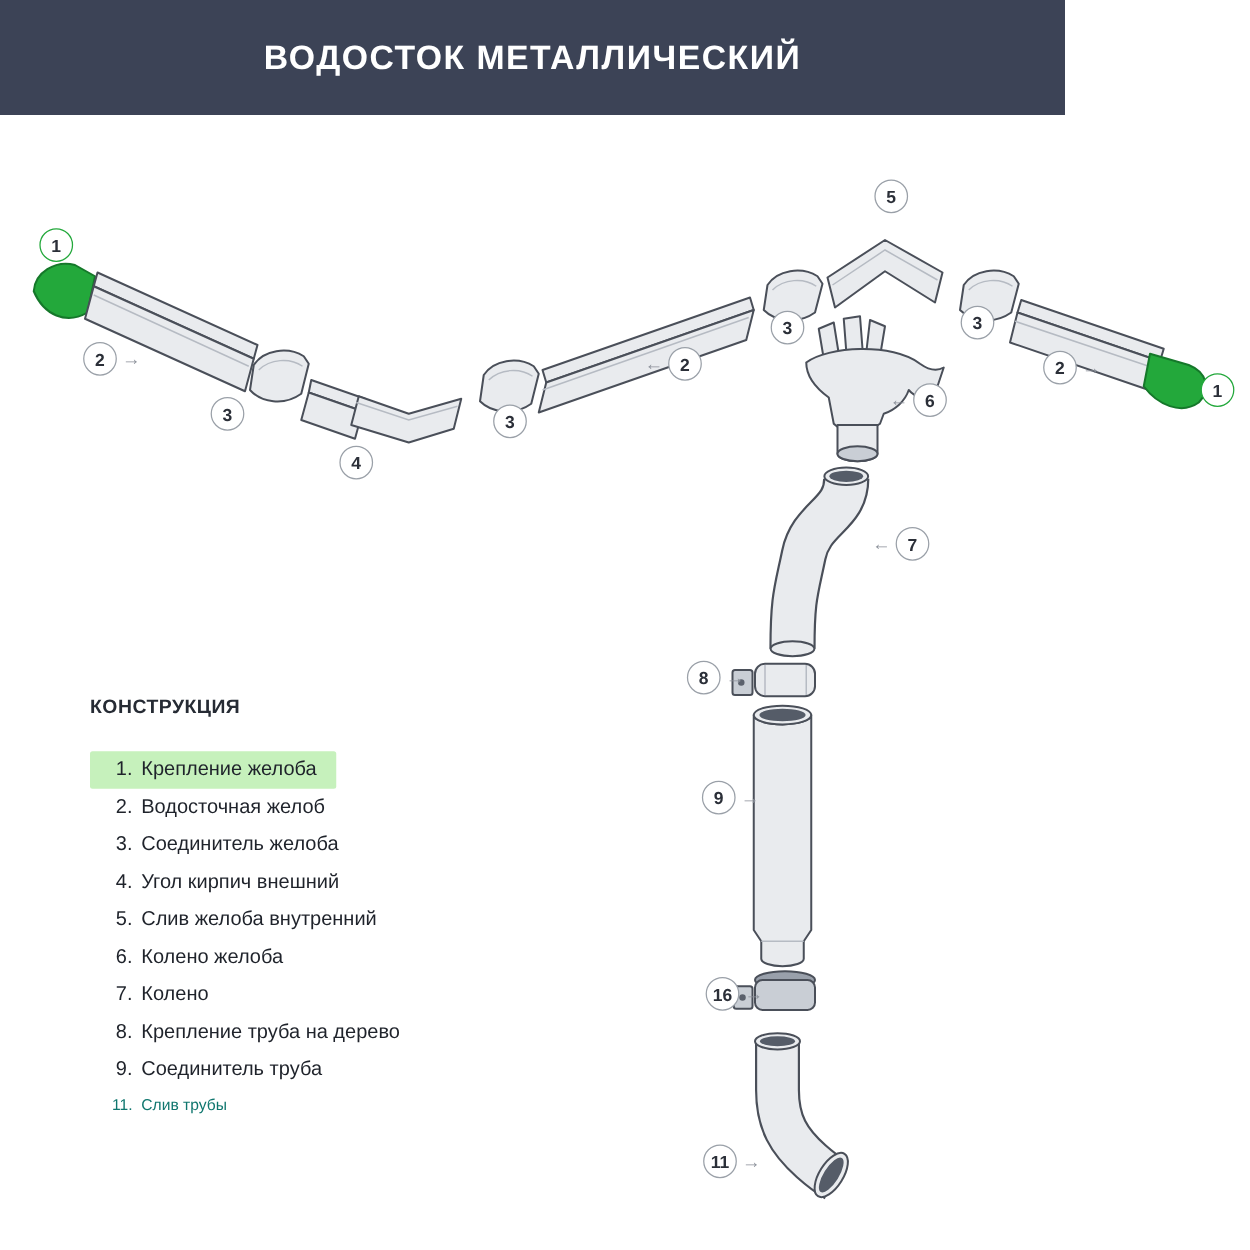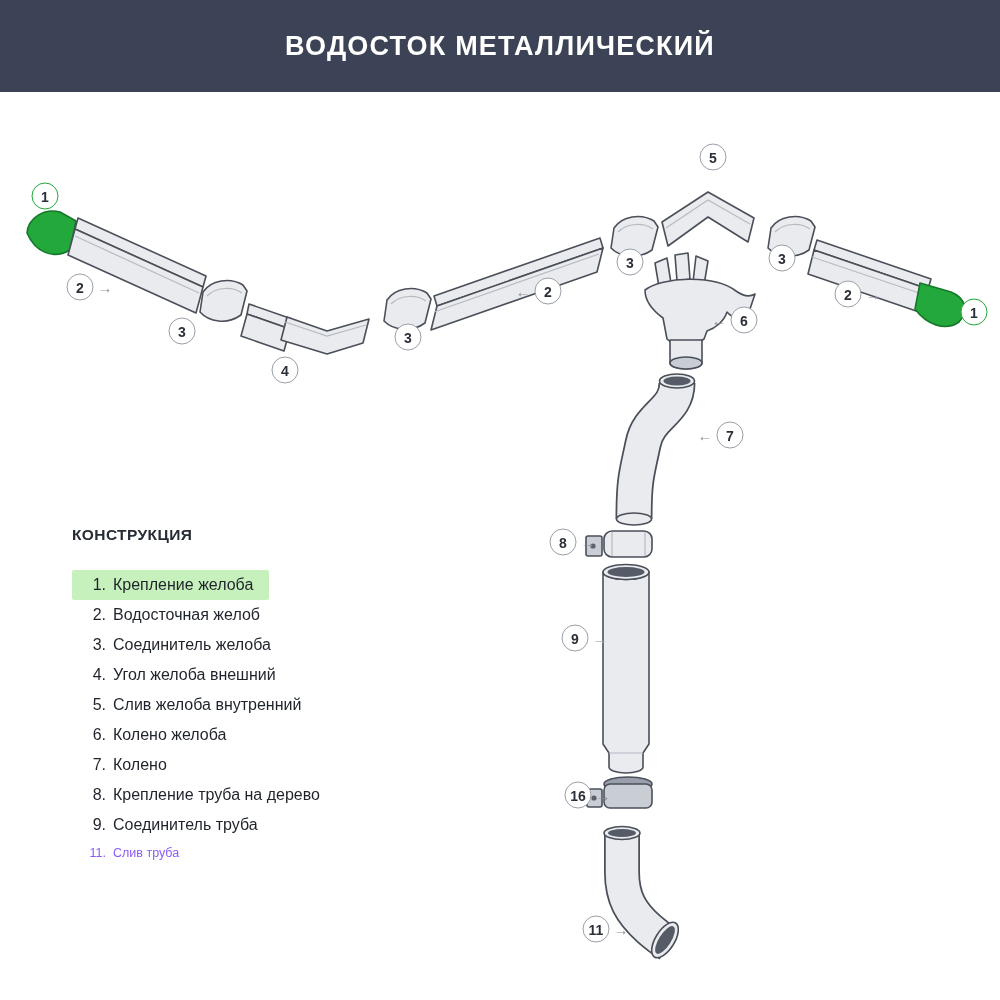--- a/index.html
+++ b/index.html
@@ -1,21 +1,21 @@
 <!DOCTYPE html>
 <html style="--color-header_bg: #3c4356; --color-header_text: #ffffff; --color-accent_green: #23a83b; --color-part_fill: #e9ebee; --color-part_stroke: #4a4f59; --color-highlight: #c6f1bc; --color-callout_border: #9aa0a8; --color-callout_text: #2b2f38;"><head>
 <meta charset="utf-8">
 <style>
   * { margin:0; padding:0; box-sizing:border-box; }
   html,body { width:1000px; height:1000px; background:#fff; font-family:"Liberation Sans", sans-serif; }
   .page { position:relative; width:1000px; height:1000px; background:#fff; overflow:hidden; }
 
   
   .app-header {
-    position:absolute; top:0; left:0; width:1000px; height:92px;
+    position:absolute; top:0; left:0; width:852px; height:92px;
     background:var(--color-header_bg,#3c4356);
     display:flex; align-items:center; justify-content:center;
   }
   .app-header h1 {
     color:var(--color-header_text,#ffffff);
     font-size:27px; font-weight:700; letter-spacing:1.2px;
   }
 
   
   svg.diagram { position:absolute; top:0; left:0; width:1000px; height:1000px; }
@@ -40,33 +40,33 @@
   }
   .callout.accent .co-num { border-color:var(--color-accent_green,#23a83b); }
   .co-arrow { position:absolute; top:50%; transform:translateY(-50%); color:#8d929b; font-size:15px; line-height:1; }
   .co-arrow.right { left:100%; margin-left:4px; }
   .co-arrow.left  { right:100%; margin-right:4px; }
 
   
   .legend { position:absolute; left:72px; top:526px; width:340px; }
   .legend h2 {
     font-size:15.5px; font-weight:700; letter-spacing:0.4px;
-    color:#262b34; margin-bottom:26px;
+    color:#262b34; margin-bottom:26px;margin-top:31px;
   }
   .legend ol { list-style:none; }
   .legend li {
     display:flex; align-items:center; height:30px;
     font-size:16px; color:#1f232b; gap:7px;
   }
   .legend li .num { width:34px; text-align:right; flex:none; }
   .legend li.highlight {
     background:var(--color-highlight,#c6f1bc);
     width:fit-content; padding-right:16px; border-radius:2px;
   }
-  .legend li.small { font-size:12.5px; height:26px; color:#8b5cf6; }
+  .legend li.small { font-size:12.5px; height:26px; color:#0f766e; }
 </style>
 </head>
 <body>
 
 <div class="page">
 
   <div class="app-header">
     <h1>ВОДОСТОК МЕТАЛЛИЧЕСКИЙ</h1>
   </div>
 
@@ -232,21 +232,21 @@
       <span class="co-arrow right">→</span>
     </div>
   <div class="callout" style="left:575px;top:638px">
       <span class="co-num">9</span>
       <span class="co-arrow right">→</span>
     </div>
   <div class="callout" style="left:578px;top:795px">
       <span class="co-num">16</span>
       <span class="co-arrow right">→</span>
     </div>
-  <div class="callout" style="left:596px;top:929px">
+  <div class="callout" style="left:576px;top:929px">
       <span class="co-num">11</span>
       <span class="co-arrow right">→</span>
     </div>
 
   <div class="legend">
     <h2>КОНСТРУКЦИЯ</h2>
     <ol>
       <li class="highlight">
           <span class="num">1.</span>
           <span class="lbl">Крепление желоба</span>
@@ -254,21 +254,21 @@
       <li>
           <span class="num">2.</span>
           <span class="lbl">Водосточная желоб</span>
         </li>
       <li>
           <span class="num">3.</span>
           <span class="lbl">Соединитель желоба</span>
         </li>
       <li>
           <span class="num">4.</span>
-          <span class="lbl">Угол желоба внешний</span>
+          <span class="lbl">Угол кирпич внешний</span>
         </li>
       <li>
           <span class="num">5.</span>
           <span class="lbl">Слив желоба внутренний</span>
         </li>
       <li>
           <span class="num">6.</span>
           <span class="lbl">Колено желоба</span>
         </li>
       <li>
@@ -278,18 +278,18 @@
       <li>
           <span class="num">8.</span>
           <span class="lbl">Крепление труба на дерево</span>
         </li>
       <li>
           <span class="num">9.</span>
           <span class="lbl">Соединитель труба</span>
         </li>
       <li class="small">
           <span class="num">11.</span>
-          <span class="lbl">Слив труба</span>
+          <span class="lbl">Слив трубы</span>
         </li>
     </ol>
   </div>
 
 </div>
 
 </body></html>

